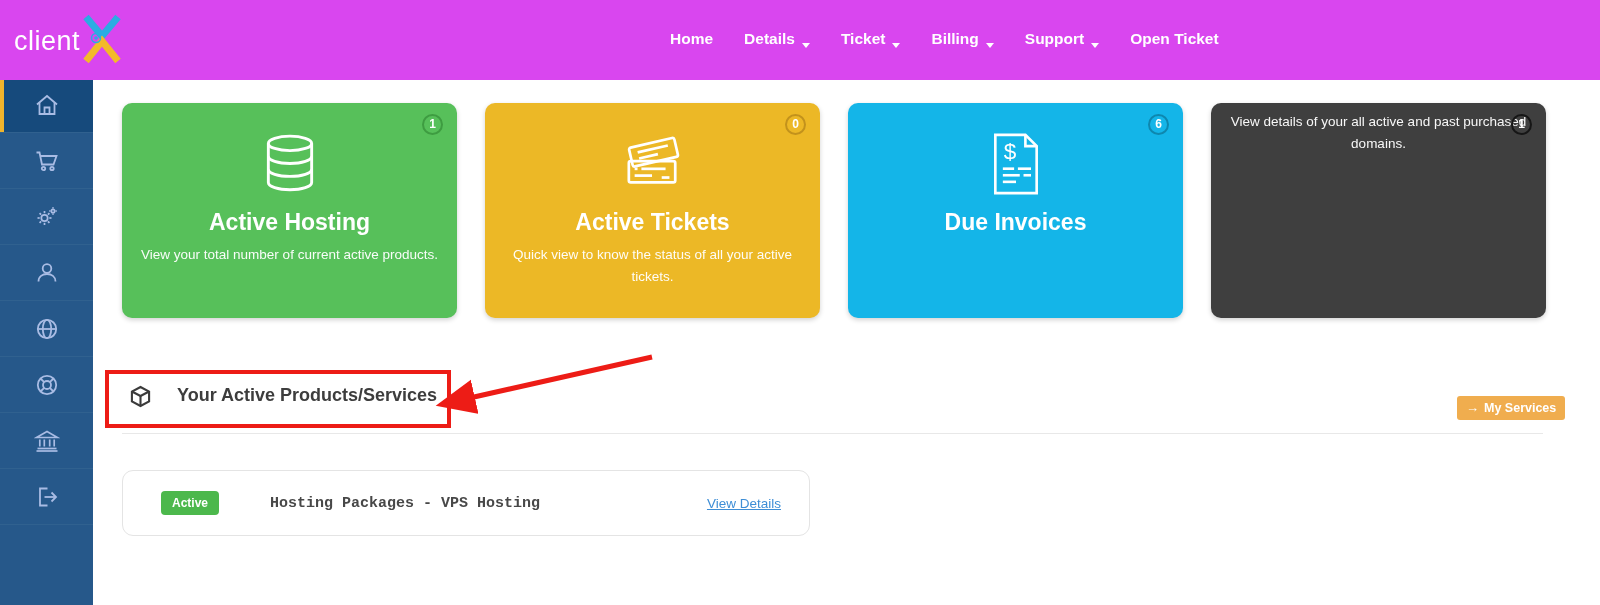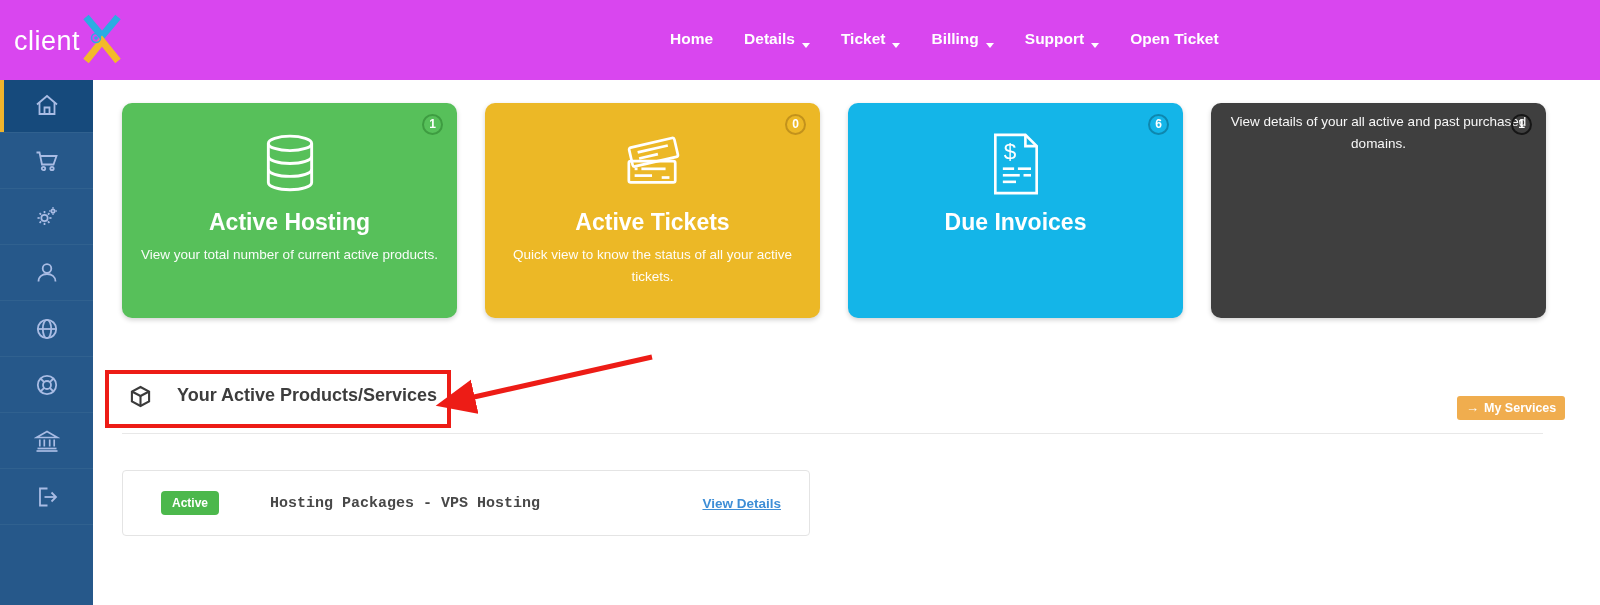--- a/index.html
+++ b/index.html
@@ -30,24 +30,24 @@
   .stat-desc { font-size:13.5px; line-height:1.65; padding:8px 14px 0; color:rgba(255,255,255,.96); }
   
   .section-head { position:absolute; left:130px; top:385px; display:flex; gap:26px; color:#3d3d3d; font-size:18px; font-weight:700; }
   .section-divider { position:absolute; left:122px; top:433px; width:1421px; height:1px; background:#e8e8e8; }
   .my-services-btn { position:absolute; left:1457px; top:396px; background:#f0ad4e; color:#fff; font-size:12.5px; font-weight:600; padding:4px 9px 5px; border-radius:3px; display:flex; align-items:center; gap:5px; cursor:pointer; }
   .btn-arrow { font-weight:700; font-size:13px; }
   
   .annot-rect { position:absolute; left:105px; top:370px; width:346px; height:58px; border:4px solid #ed1c16; z-index:8; pointer-events:none; }
   .annot-arrow { position:absolute; left:425px; top:346px; width:240px; height:68px; z-index:9; color:#ed1c16; pointer-events:none; }
   
-  .service-card { position:absolute; left:122px; top:470px; width:688px; height:66px; background:#fff; border:1px solid #e4e4e4; border-radius:4px; display:flex; align-items:center; }
+  .service-card { position:absolute; left:122px; top:470px; width:688px; height:66px; background:#fff; border:1px solid #e4e4e4; border-radius:11px; display:flex; align-items:center; }
   .status-badge { margin-left:38px; color:#fff; font-size:12px; font-weight:700; padding:5px 11px; border-radius:4px; }
   .service-name { margin-left:51px; font-size:15px; font-weight:700; color:#484848;font-family:Liberation Mono, monospace; }
-  .view-details { margin-left:auto; margin-right:28px; color:#3e8ed6; font-size:13.5px; font-weight:700; text-decoration:underline; cursor:pointer; }
+  .view-details { margin-left:auto; margin-right:28px; color:#3e8ed6; font-size:13.5px; font-weight:400; text-decoration:underline; cursor:pointer; }
 </style>
 </head>
 <body>
 
 <div class="navbar">
   <div class="logo-text">client</div>
   <div class="logo-x">
     <svg width="48" height="54" viewBox="0 0 48 54" fill="none">
       <polyline points="8,5 24,24 40,5" stroke="#2bace2" stroke-width="7"></polyline>
       <polyline points="8,49 24,29 40,49" stroke="#f3ba29" stroke-width="7"></polyline>

